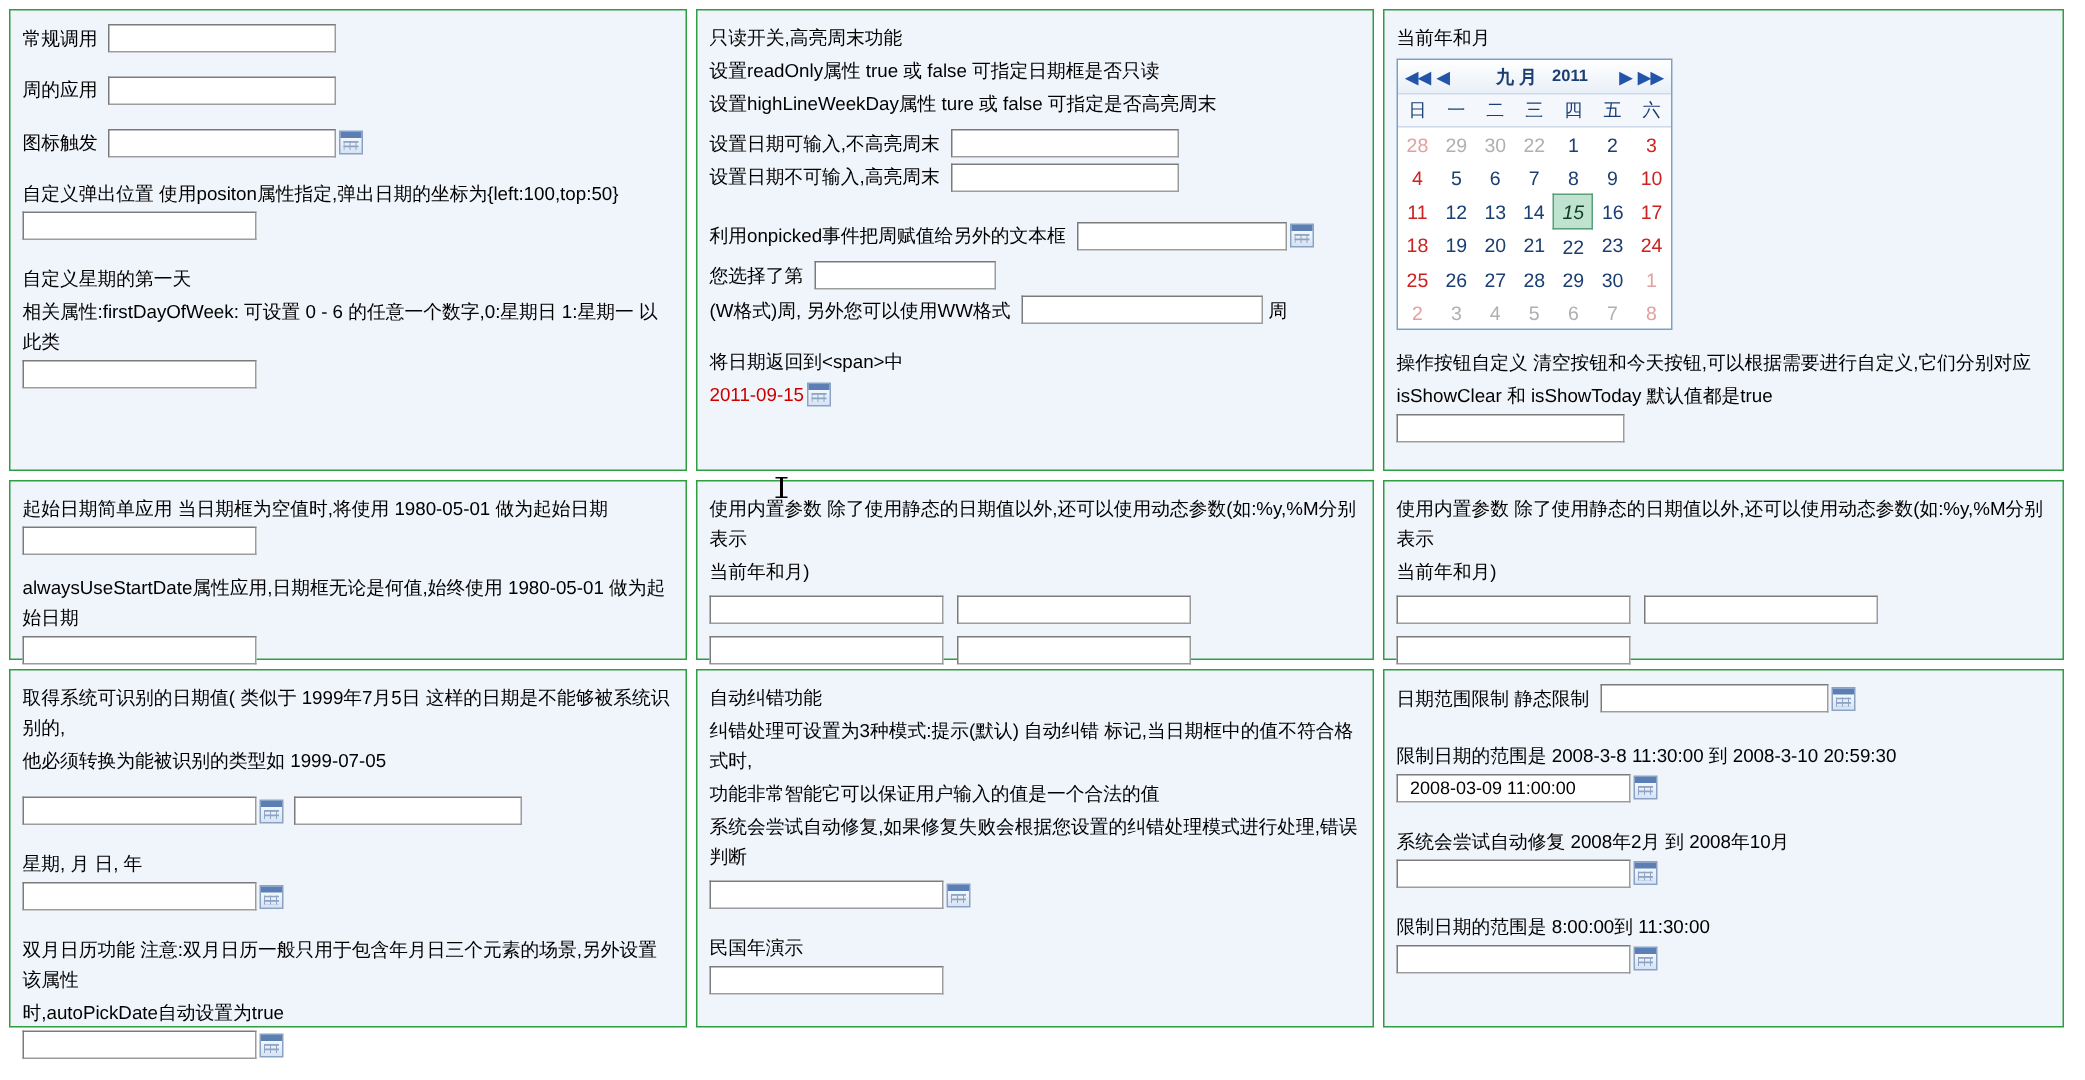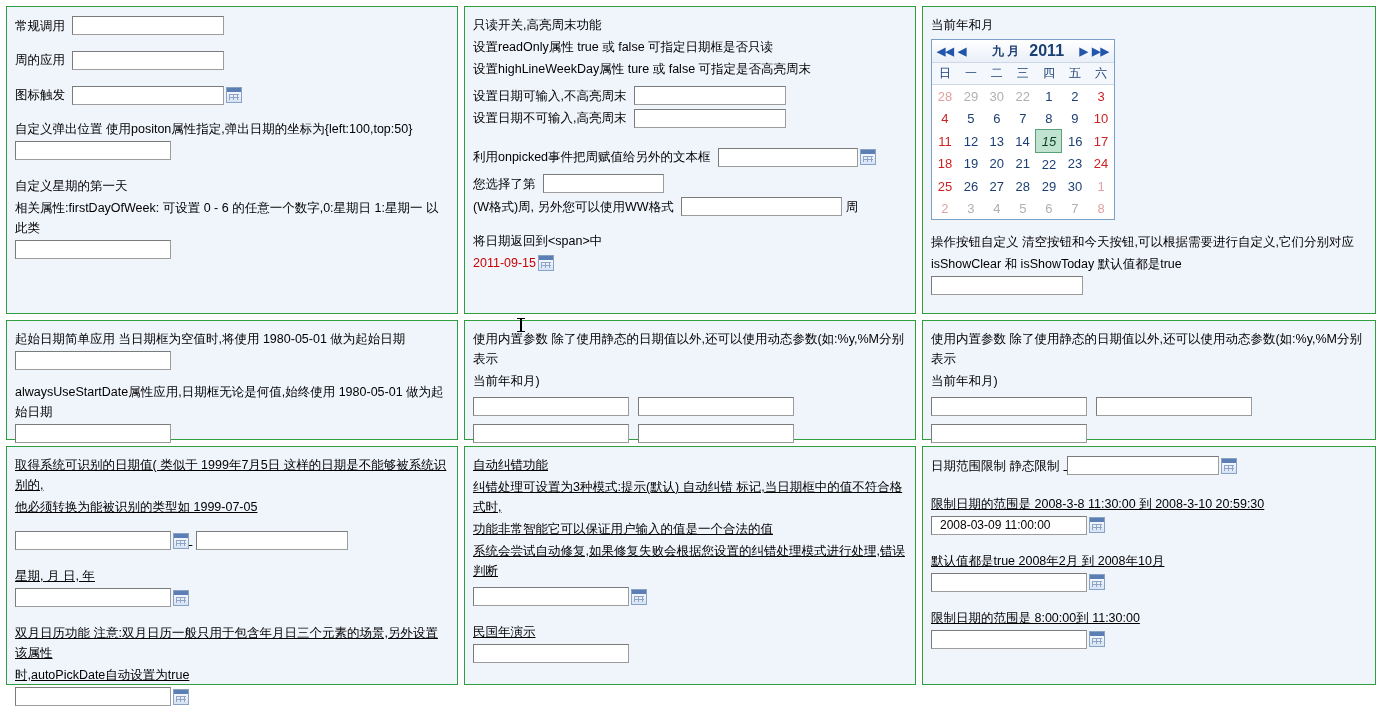--- a/index.html
+++ b/index.html
@@ -35,21 +35,21 @@
     box-sizing: border-box;
     padding: 8px 8px 8px 8px;
     position: relative;
   }
   .panel.col1 { width: 452px; }
   .panel.col2 { width: 452px; }
   .panel.col3 { width: 454px; }
 
   .r1 { height: 308px; }
   .r2 { height: 120px; }
-  .r3 { height: 239px; text-decoration: underline; }
+  .r3 { height: 239px; }
 
   .txt {
     line-height: 20px;
     font-size: 12.5px;
     color: #000;
     margin: 0 0 2px 0;
   }
   .gap4 { height: 4px; }
   .gap8 { height: 8px; }
   .gap12 { height: 12px; }
@@ -131,21 +131,21 @@
   .calnav {
     color: #2255aa;
     font-size: 11px;
     cursor: pointer;
     padding: 0 2px;
     user-select: none;
   }
   .calhead .left { position: absolute; left: 3px; display:flex; }
   .calhead .right { position: absolute; right: 3px; display:flex; }
   .calmonth { margin: 0 10px; font-size: 12px; }
-  .calyear { font-size: 16px; }
+  .calyear { font-size: 11px; }
   table.cal {
     border-collapse: collapse;
     width: 100%;
   }
   table.cal th {
     font-weight: normal;
     color: #1b3f73;
     font-size: 12px;
     height: 19px;
     width: 26px;
@@ -433,21 +433,21 @@
       <div class="txt">
         <span class="label-inline">日期范围限制 静态限制</span>
         <input class="tb w150" type="text" value="" style=""><span class="calicon"></span>
       </div>
       <div class="gap16"></div>
       <div class="txt">限制日期的范围是 2008-3-8 11:30:00 到 2008-3-10 20:59:30</div>
       <div>
         <input class="tb w155" type="text" value="2008-03-09 11:00:00" style=""><span class="calicon"></span>
       </div>
       <div class="gap16"></div>
-      <div class="txt">默认值都是true 2008年2月 到 2008年10月</div>
+      <div class="txt">系统会尝试自动修复 2008年2月 到 2008年10月</div>
       <div>
         <input class="tb w155" type="text" value="" style=""><span class="calicon"></span>
       </div>
       <div class="gap16"></div>
       <div class="txt">限制日期的范围是 8:00:00到 11:30:00</div>
       <div>
         <input class="tb w155" type="text" value="" style=""><span class="calicon"></span>
       </div>
     </div>
 

